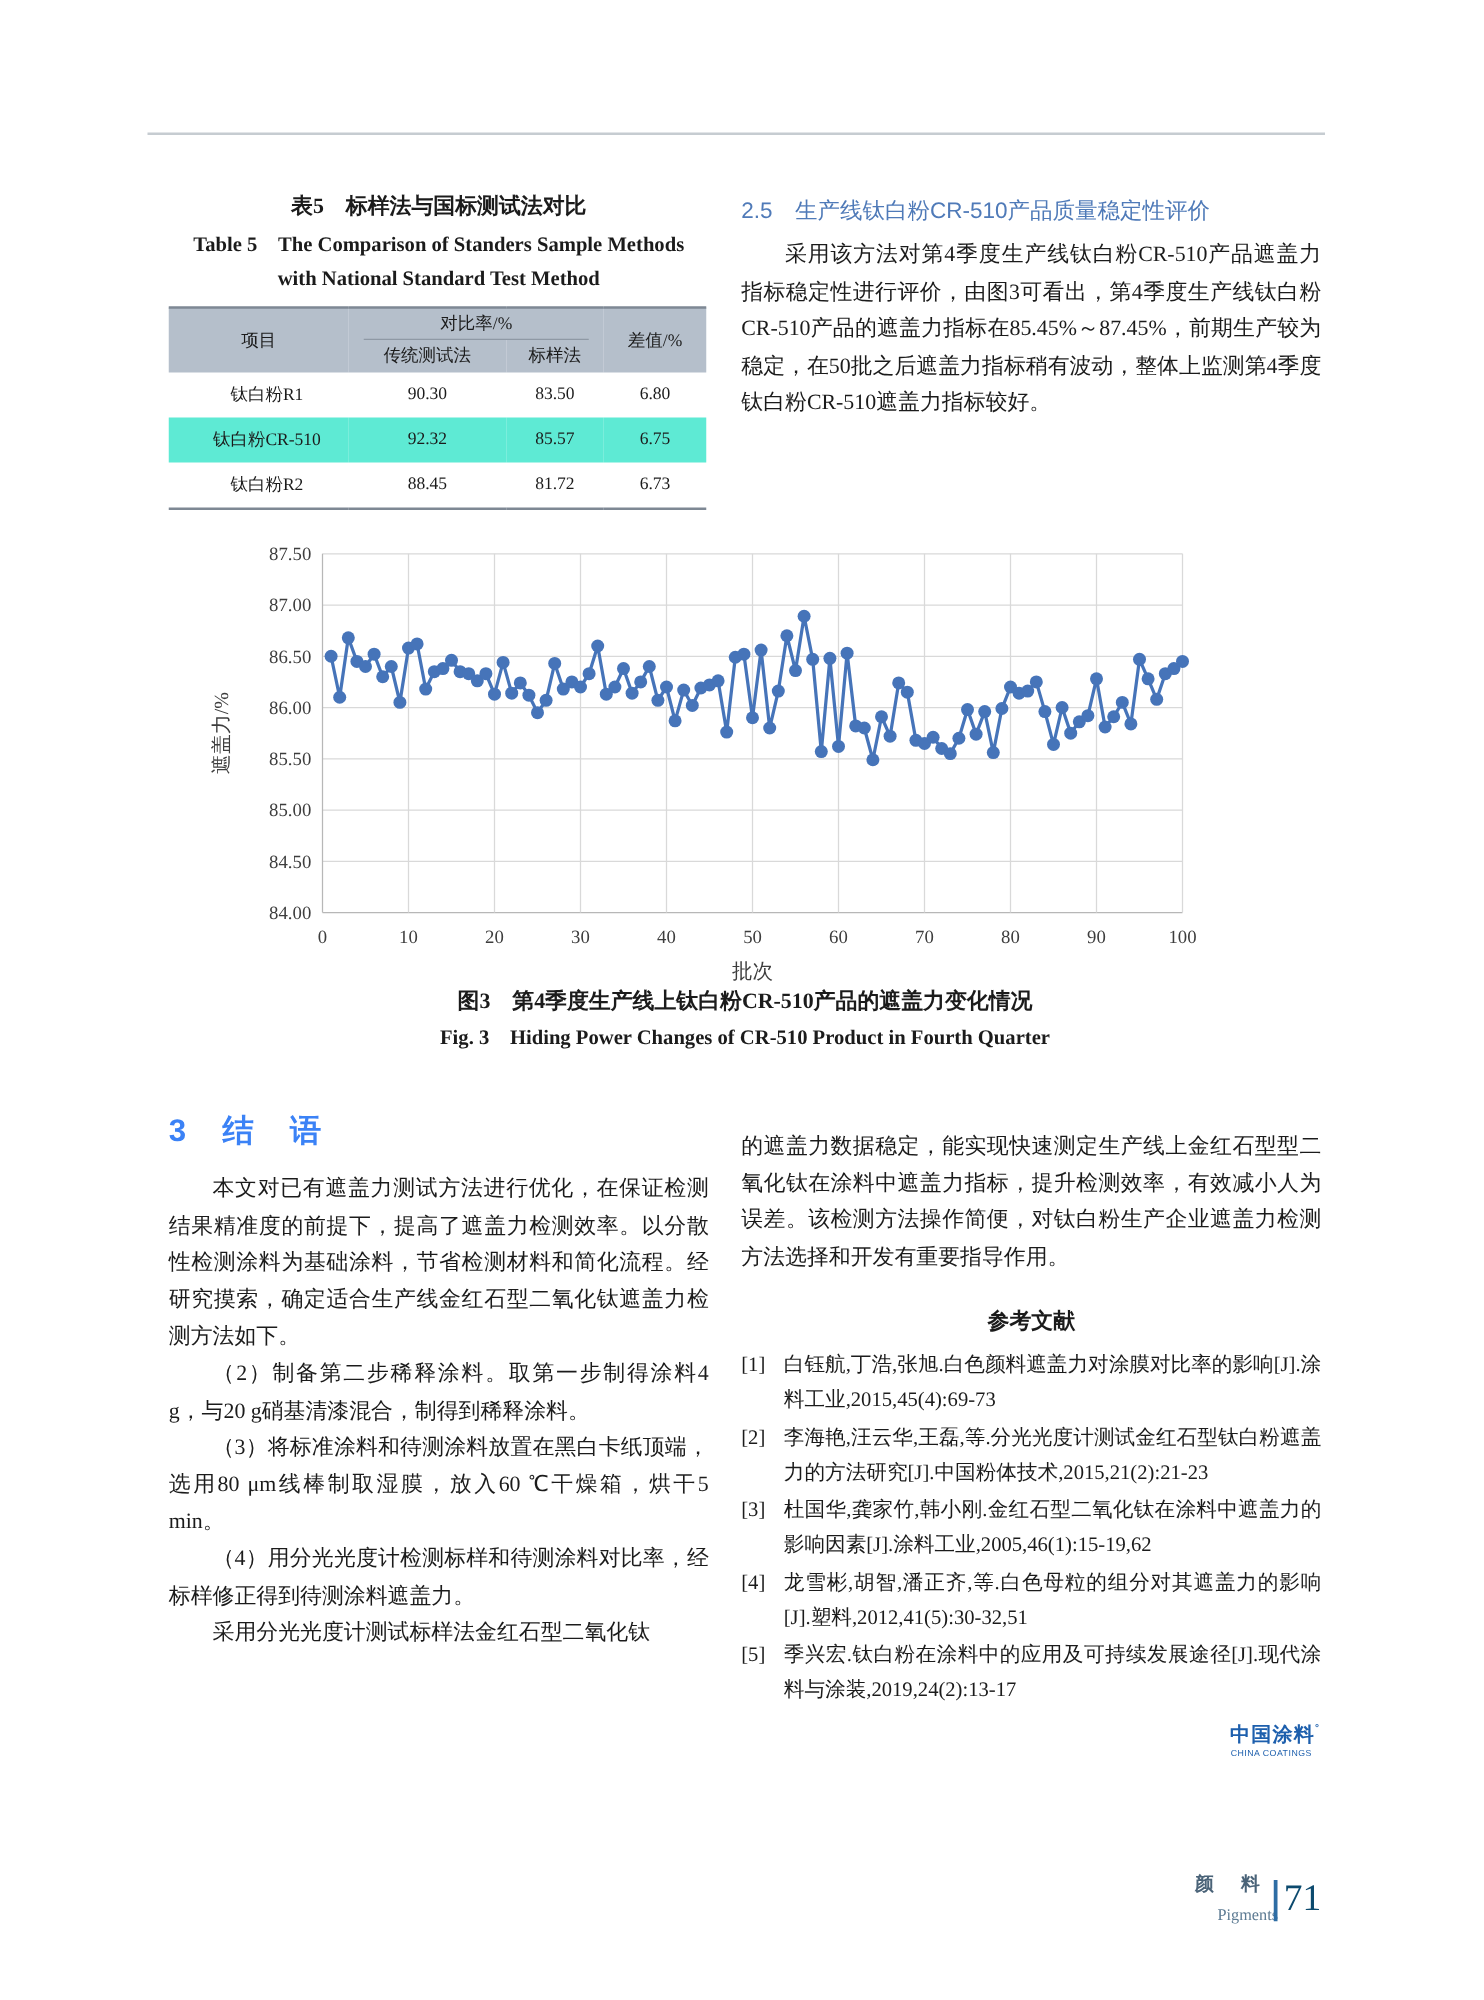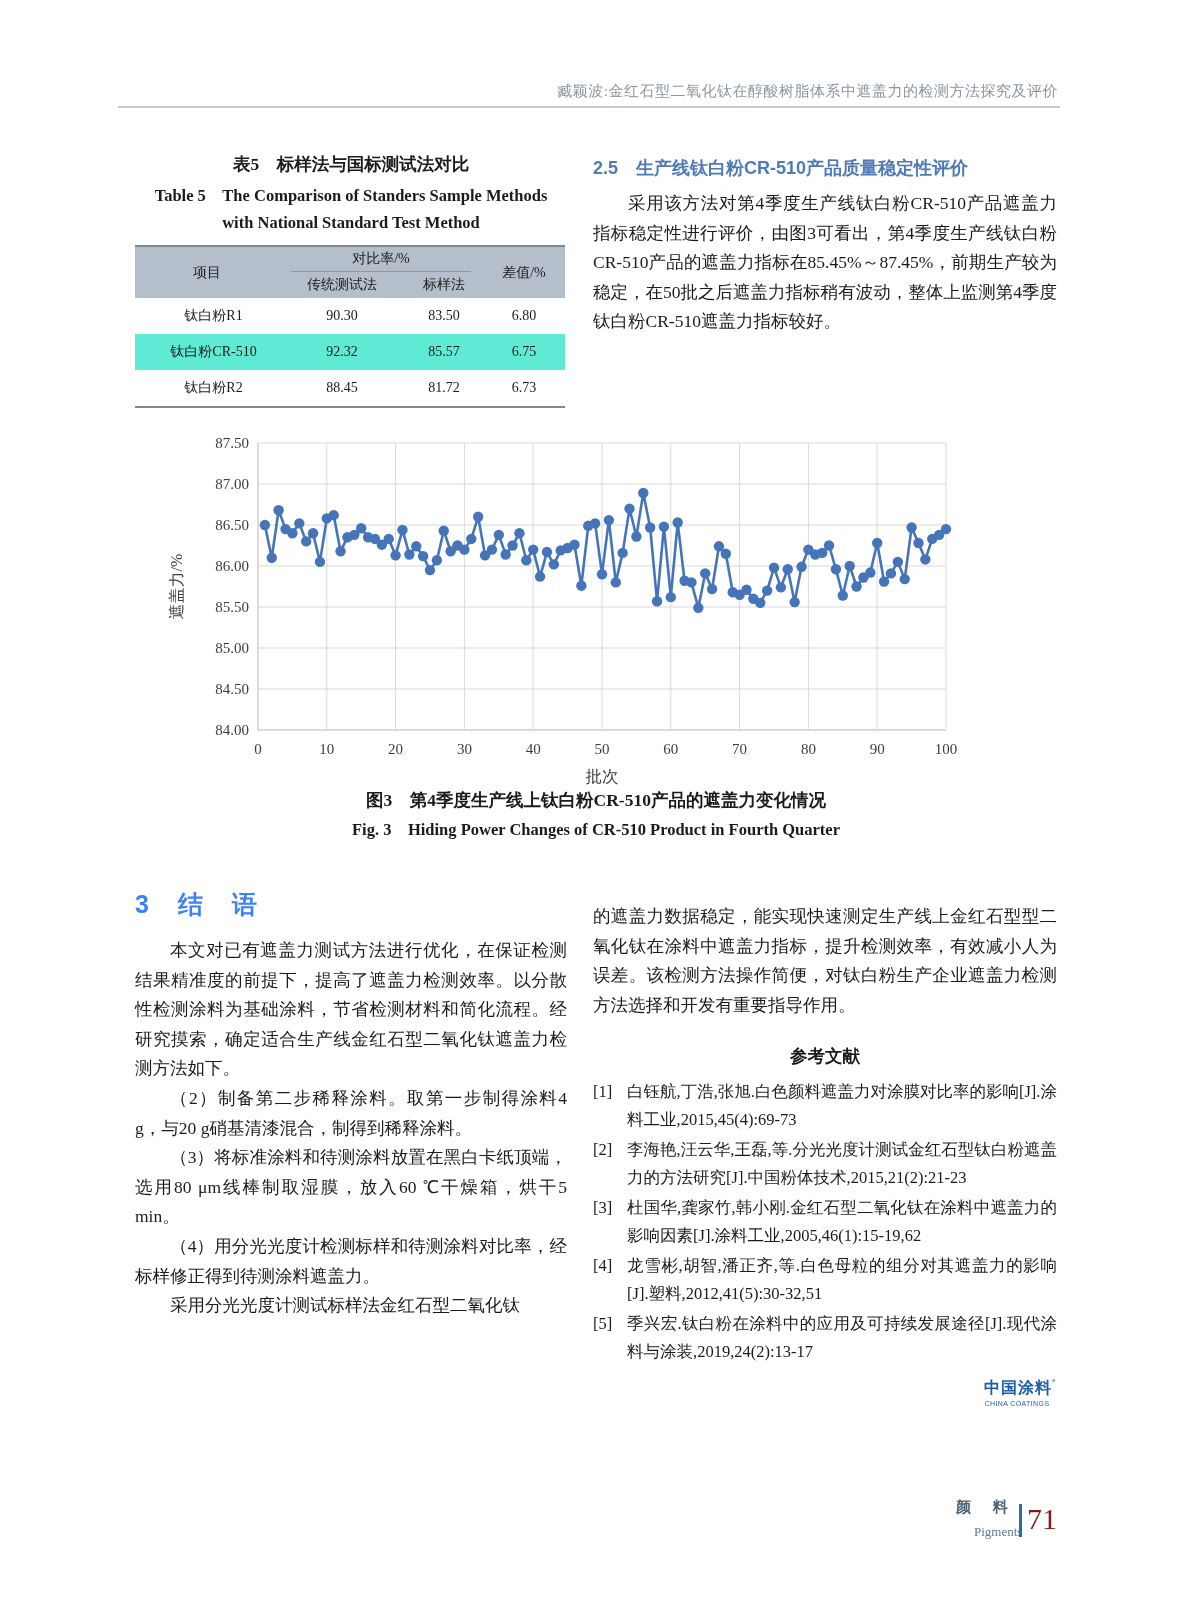--- a/index.html
+++ b/index.html
@@ -21,21 +21,21 @@
   .th-item{width:140px;}
   .th-diff{width:78px;}
   .th-sub{height:26px;}
   .th-group-inner{border-bottom:1px solid #8f99a5;padding:3px 0 3px 0;margin:0 10px;}
   table.cmp td{height:34px;text-align:center;}
   td.c-item{text-align:left;padding-left:14px;}
   tr.row-shaded td{background:#5eead4;}
 
   
   .sec25{position:absolute;left:593px;top:156px;width:464px;}
-  .h-blue{font-family:"Liberation Sans",sans-serif;color:#4f7ab8;font-weight:bold;
+  .h-blue{font-family:"Liberation Sans",sans-serif;color:#4f7ab8;font-weight:normal;
     font-size:18px;margin:0 0 9px 0;}
   .para{font-size:17.5px;line-height:29.6px;text-align:justify;margin:0;}
   .indent{text-indent:2em;}
 
   
   .chart{position:absolute;left:160px;top:428px;width:840px;height:360px;}
 
   
   .fig-captions{position:absolute;left:135px;top:788px;width:922px;text-align:center;}
   .fig-zh{font-weight:bold;font-size:17.5px;}
@@ -59,28 +59,27 @@
     color:#1d5fad;font-family:"Liberation Sans",sans-serif;}
   .logo-zh{font-size:16px;font-weight:bold;letter-spacing:1px;white-space:nowrap;}
   .logo-mark{font-size:8px;vertical-align:top;}
   .logo-en{font-size:7px;letter-spacing:0.4px;margin-top:1px;white-space:nowrap;}
 
   
   .footer-zh{position:absolute;left:956px;top:1498px;font-size:15px;font-weight:bold;
     color:#4a6378;letter-spacing:9px;white-space:nowrap;}
   .footer-en{position:absolute;left:974px;top:1524px;font-size:13px;color:#5d7b93;}
   .footer-bar{position:absolute;left:1019px;top:1504px;width:3px;height:33px;background:#2e6da4;}
-  .footer-page{position:absolute;left:1027px;top:1502px;font-size:30px;color:#7f1d1d;}
+  .footer-page{position:absolute;left:1027px;top:1502px;font-size:30px;color:#0c4a6e;}
 </style>
 </head>
 <body>
 
 <div id="page">
 
-  <div class="running-head">臧颖波:金红石型二氧化钛在醇酸树脂体系中遮盖力的检测方法探究及评价</div>
   <div class="head-rule"></div>
 
   <div class="tbl-block">
     <div class="tbl-caption-zh">表5　标样法与国标测试法对比</div>
     <div class="tbl-caption-en">
       <div>Table 5　The Comparison of Standers Sample Methods</div>
       <div>with National Standard Test Method</div>
     </div>
     <table class="cmp">
       <thead>

